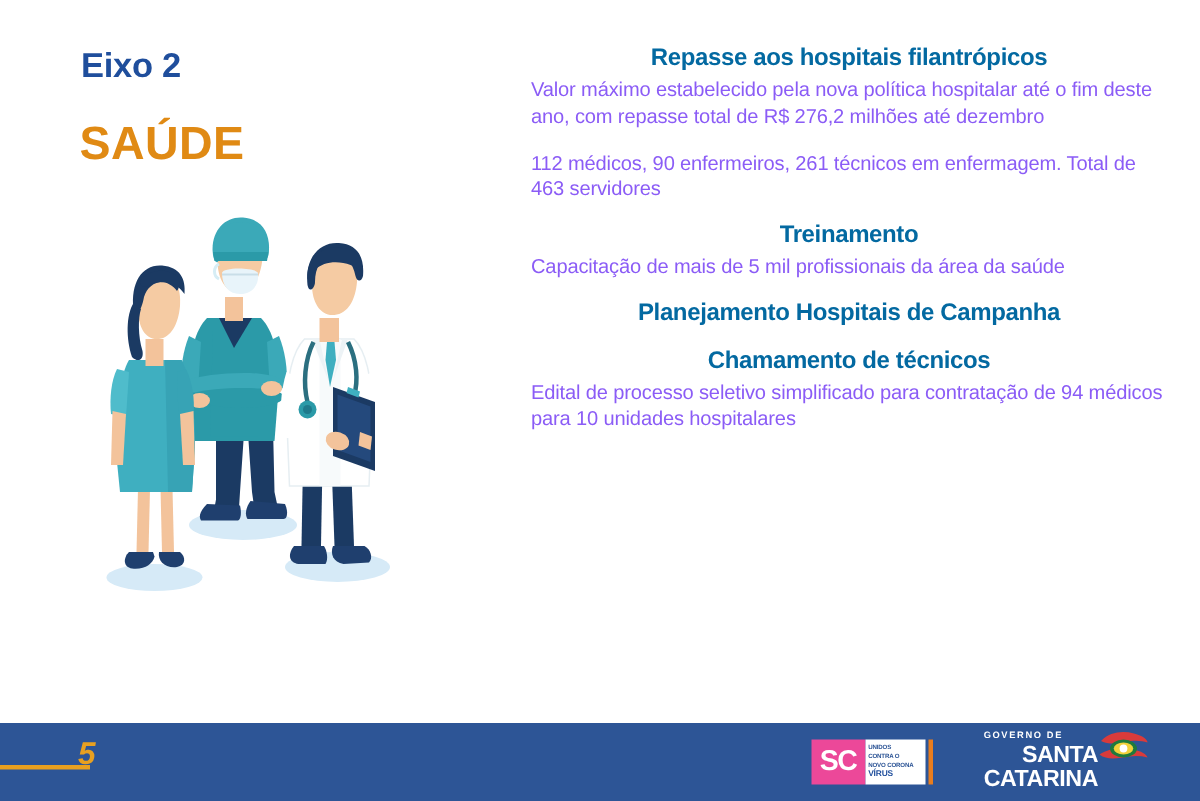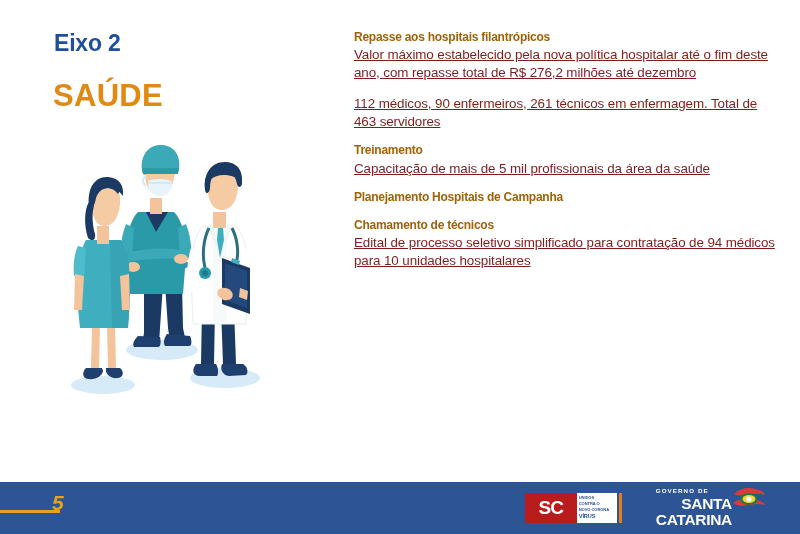--- a/index.html
+++ b/index.html
@@ -59,34 +59,34 @@
   
   #content-column {
     position: absolute;
     left: 354px;
     top: 30px;
     width: 424px;
   }
   .content-block { margin-bottom: 13px; }
   .content-block:last-child { margin-bottom: 0; }
   .block-heading {
-    font-size: 12px;
-    font-weight: bold;
-    color: #a16207;
+    font-size: 16px;
+    font-weight: bold;
+    color: #0369a1;
     letter-spacing: -0.25px;
     margin: 0 0 2px 0;
     line-height: 1.18;
+    text-align: center;
   }
   .block-body {
     font-size: 13.4px;
-    color: #7f1d1d;
+    color: #8b5cf6;
     line-height: 1.33;
     margin: 0;
     letter-spacing: -0.1px;
-    text-decoration: underline;
   }
 
   
   #footer {
     position: absolute;
     left: 0;
     top: 482px;
     width: 800px;
     height: 52px;
     background: #2D5596;
@@ -118,22 +118,22 @@
     gap: 34px;
   }
 
   
   #logo-sc {
     display: flex;
     align-items: stretch;
     height: 30px;
   }
   #logo-sc-mark {
-    background: #b91c1c;
-    width: 52px;
+    background: #ec4899;
+    width: 36px;
     display: flex;
     align-items: center;
     justify-content: center;
     color: #ffffff;
     font-size: 19px;
     font-weight: bold;
     letter-spacing: -1px;
   }
   #logo-sc-words {
     background: #ffffff;

